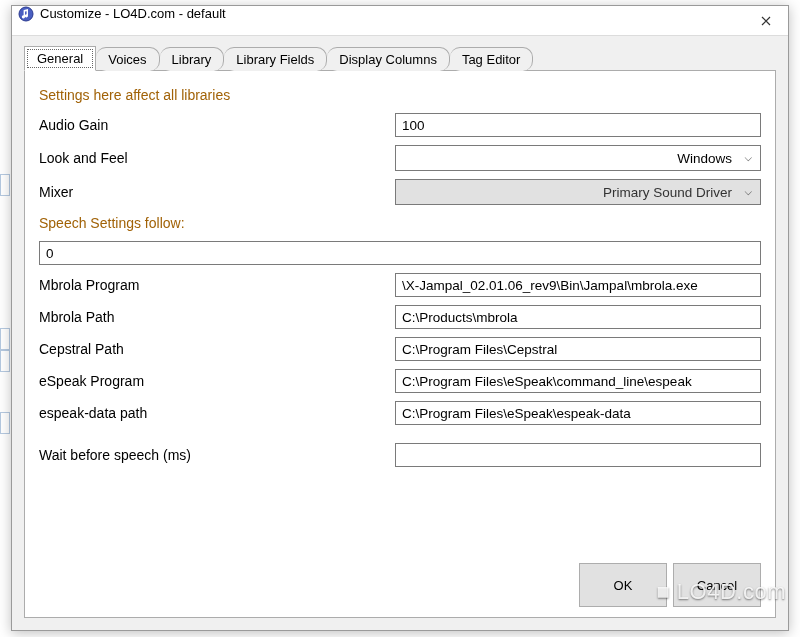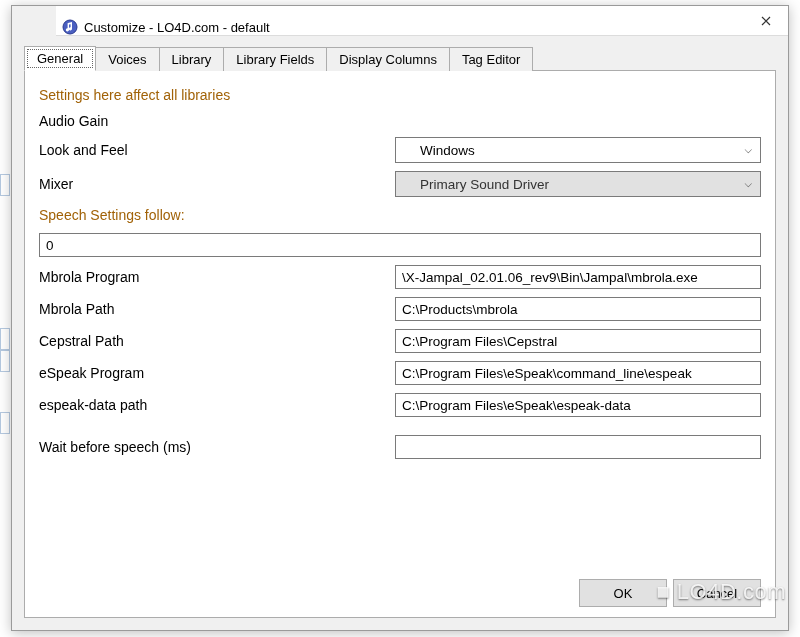--- a/index.html
+++ b/index.html
@@ -34,23 +34,22 @@
       border: 1px solid #9a9a9a;
       box-shadow: 0 2px 12px rgba(0,0,0,0.25);
       display: flex;
       flex-direction: column;
     }
     .titlebar {
       height: 30px;
       background: #ffffff;
       border-bottom: 1px solid #dcdcdc;
       display: flex;
-      align-items: flex-end;
+      align-items: flex-start;
       padding: 0 0 0 6px;
-      margin-left: 44px;
     }
     .appicon {
       width: 16px; height: 16px;
       margin-right: 6px;
       display: inline-flex;
       align-items: center;
       justify-content: center;
     }
     .titletext {
       flex: 1;
@@ -95,21 +94,21 @@
     .tab.active {
       background: #ffffff;
       border: 1px solid #acacac;
       border-bottom: 1px solid #ffffff;
       outline: 1px dotted #666;
       outline-offset: -4px;
     }
     .tab:not(.active) {
       border-left: 1px solid #acacac;
     }
-    .tab + .tab:not(.active) { border-left: none; }
+    .tab + .tab:not(.active) { border-left: none; border-radius: 10px; }
     .tabpanel {
       flex: 1;
       background: #ffffff;
       border: 1px solid #acacac;
       padding: 10px 14px;
       display: flex;
       flex-direction: column;
     }
     .sectiontext {
       font-size: 14px;
@@ -143,20 +142,21 @@
       width: 100%;
       height: 26px;
       border: 1px solid #7a7a7a;
       background: #fff;
       position: relative;
       display: flex;
       align-items: center;
       padding: 0 28px 0 24px;
       font-size: 13.5px;
       cursor: pointer;
+      justify-content: flex-end;
     }
     .sel.disabled {
       background: #e1e1e1;
       color: #333;
     }
     .sel .arrow {
       position: absolute;
       right: 8px;
       top: 50%;
       transform: translateY(-50%);
@@ -167,21 +167,21 @@
     .buttonbar {
       margin-top: auto;
       padding-top: 14px;
       display: flex;
       justify-content: flex-end;
       gap: 6px;
       background: transparent;
     }
     .btn {
       min-width: 88px;
-      height: 28px;
+      height: 44px;
       background: #e1e1e1;
       border: 1px solid #adadad;
       font-size: 13px;
       cursor: pointer;
       display: flex;
       align-items: center;
       justify-content: center;
       padding: 0 14px;
     }
     .watermark {
@@ -232,20 +232,21 @@
       <div class="tab"><span>Library Fields</span></div>
       <div class="tab"><span>Display Columns</span></div>
       <div class="tab"><span>Tag Editor</span></div>
     </div>
 
     <div class="tabpanel">
       <div class="sectiontext">Settings here affect all libraries</div>
 
       <div class="row">
         <div class="lbl">Audio Gain</div>
+        <div class="ctl"><input class="txt" value="100" style=""></div>
       </div>
 
       <div class="row">
         <div class="lbl">Look and Feel</div>
         <div class="ctl">
           <div class="sel">
             <span>Windows</span>
             <span class="arrow">⌵</span>
           </div>
         </div>

